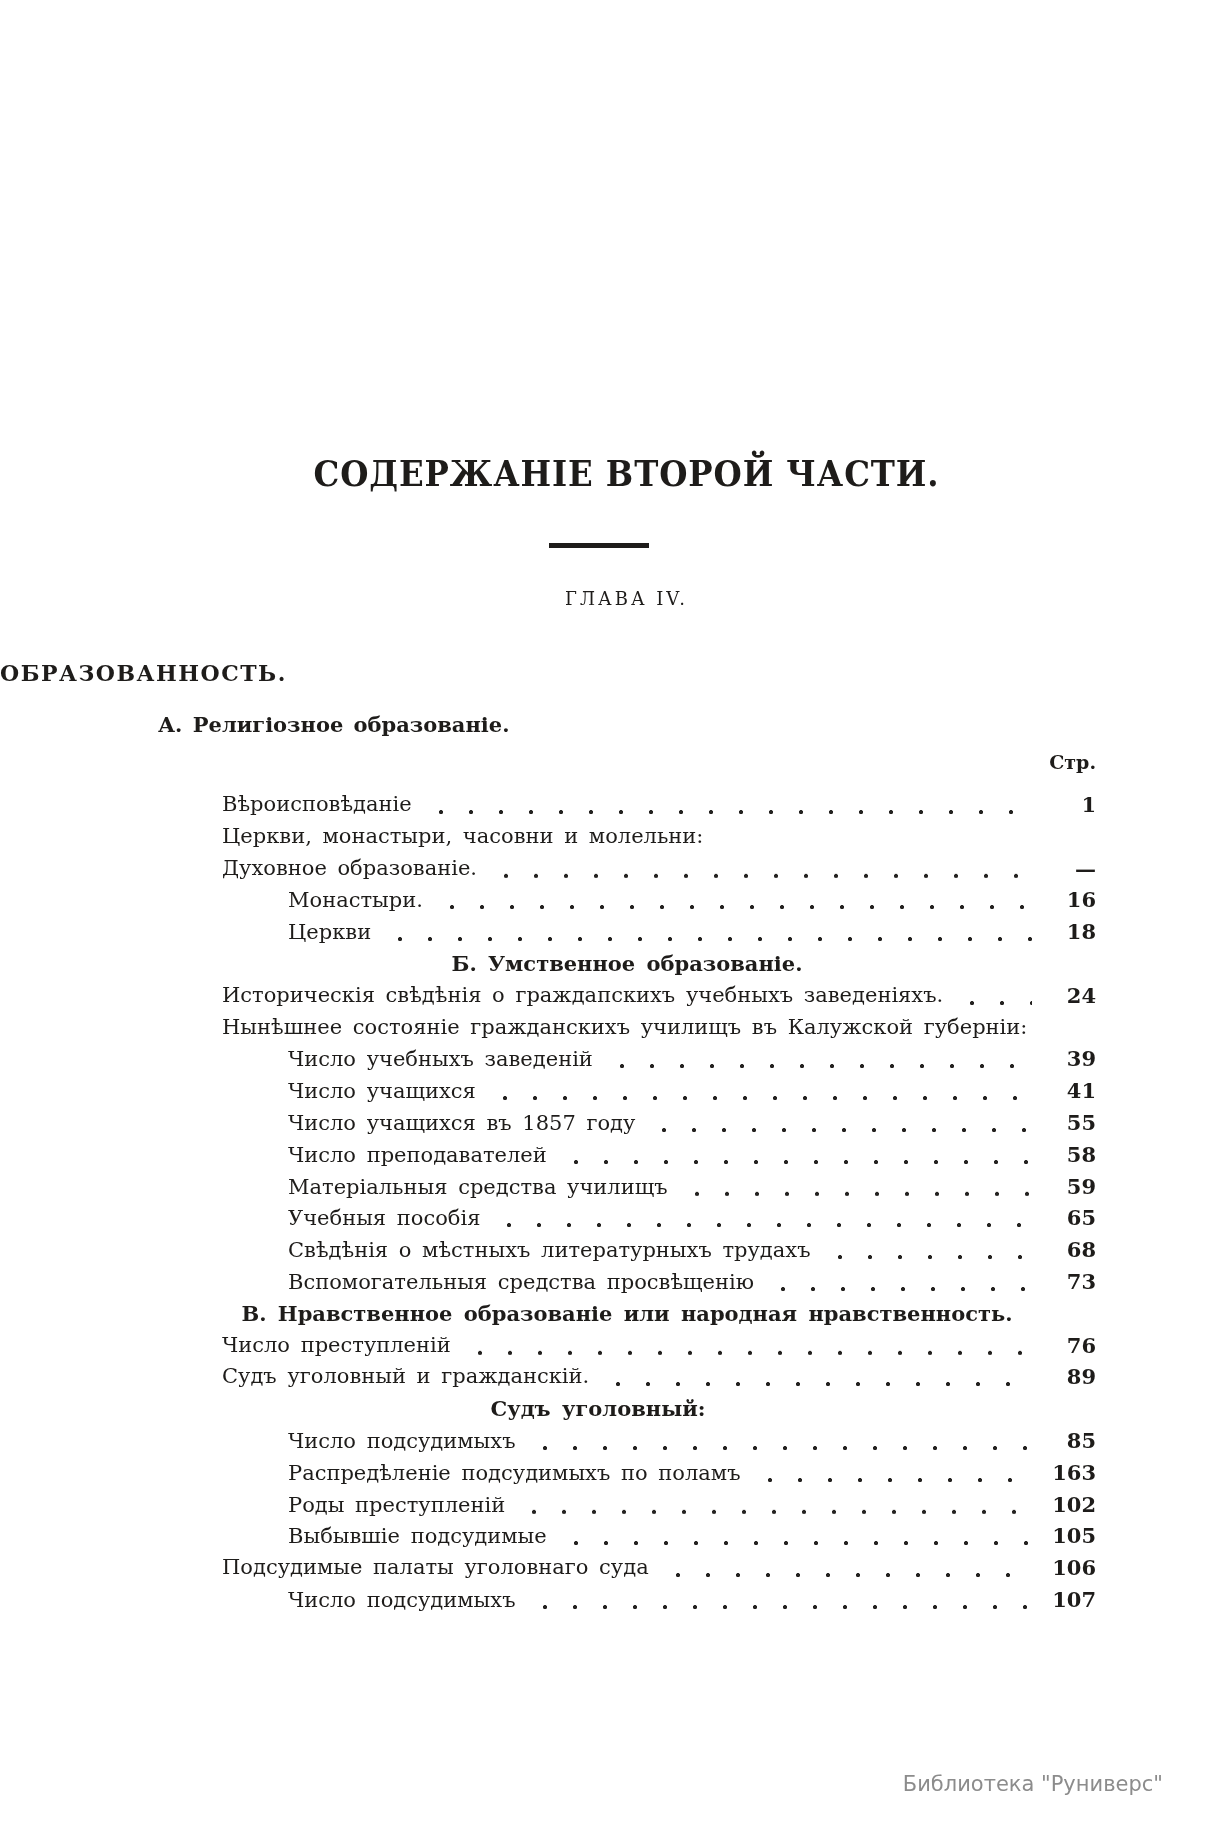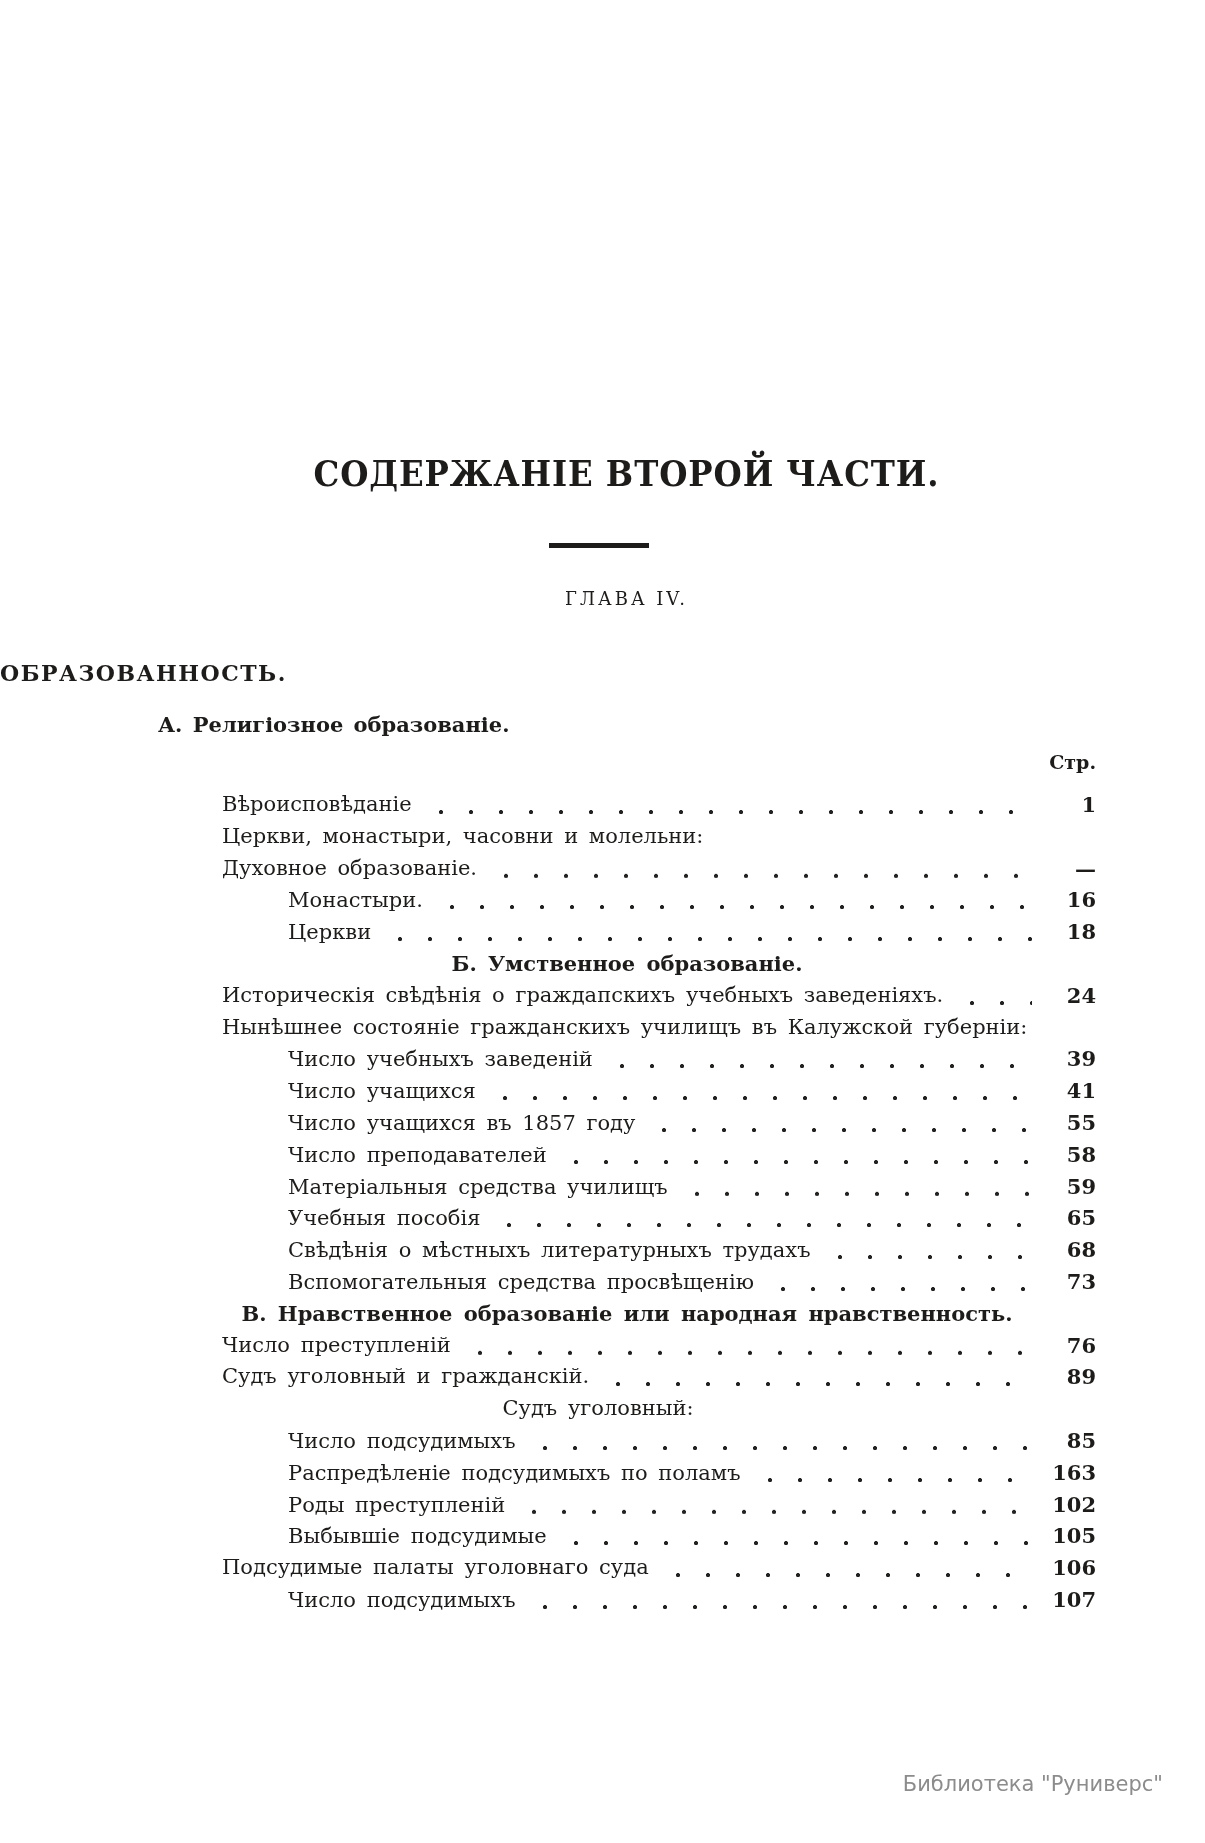--- a/index.html
+++ b/index.html
@@ -68,21 +68,21 @@
     align-items: baseline;
     height: 31.8px;
     line-height: 31.8px;
     font-size: 21px;
     word-spacing: 4px;
     white-space: nowrap;
   }
   .row.lvl-section { padding-left: 0; font-weight: bold; justify-content: center; }
   .row.lvl-l1 { padding-left: 64px; align-items: flex-end; }
   .row.lvl-l2 { padding-left: 130px; }
-  .row.lvl-center { justify-content: center; padding-right: 58px; }
+  .row.lvl-center { justify-content: center; padding-right: 58px; font-weight: bold; }
   .leader {
     flex: 1 1 auto;
     align-self: stretch;
     margin: 0 6px 0 14px;
     background-image: radial-gradient(circle at 15px 23px, #242220 1.7px, transparent 2.4px);
     background-size: 30px 31.8px;
     background-repeat: repeat-x;
   }
   .pg {
     min-width: 58px;

